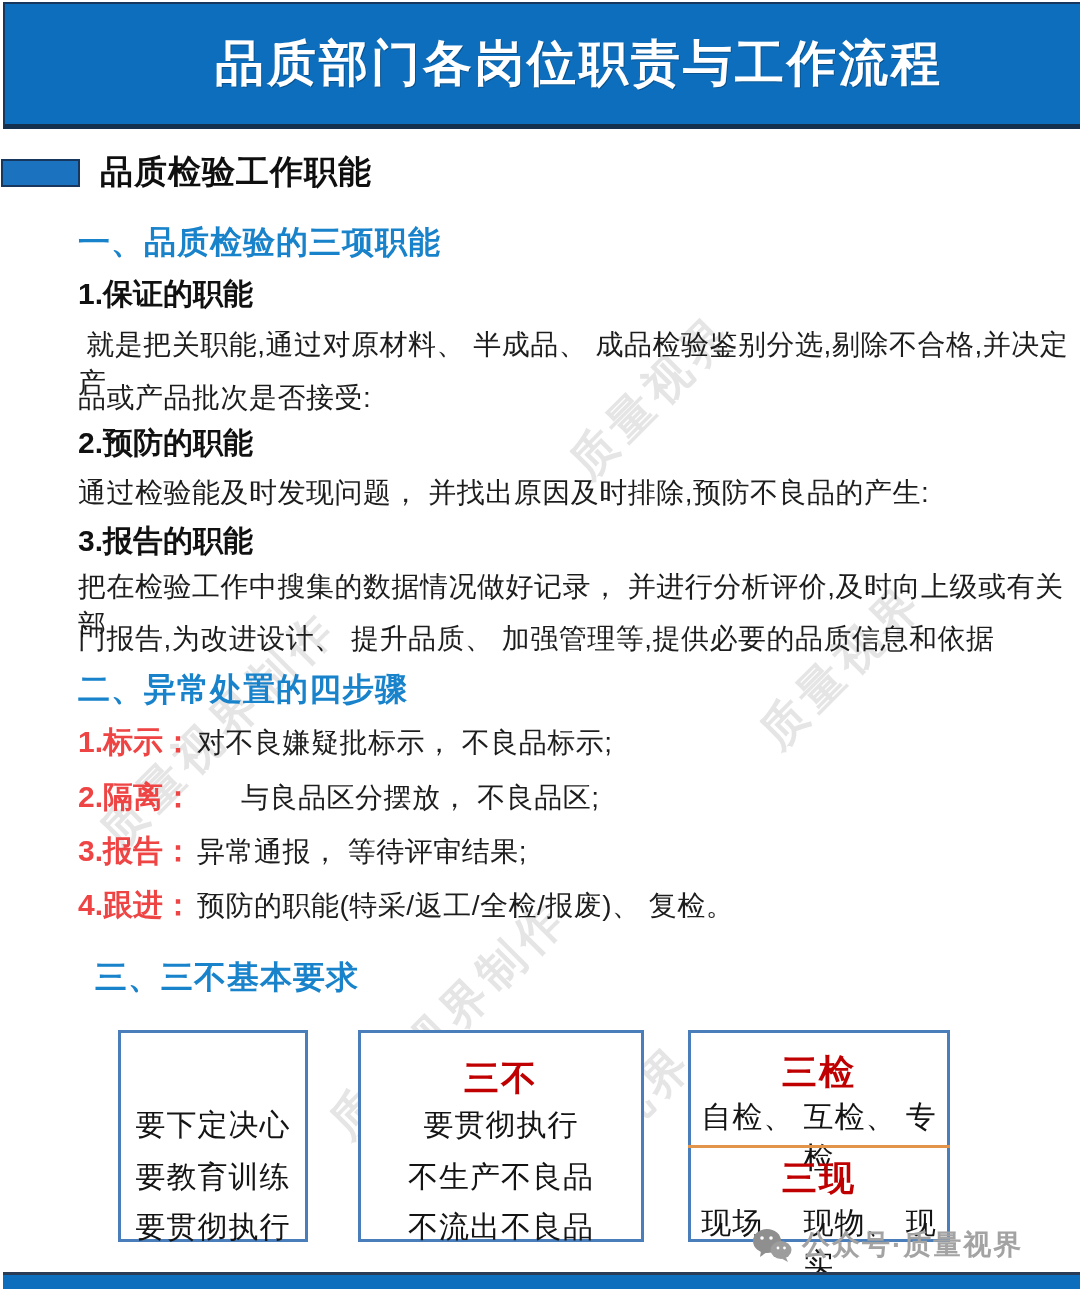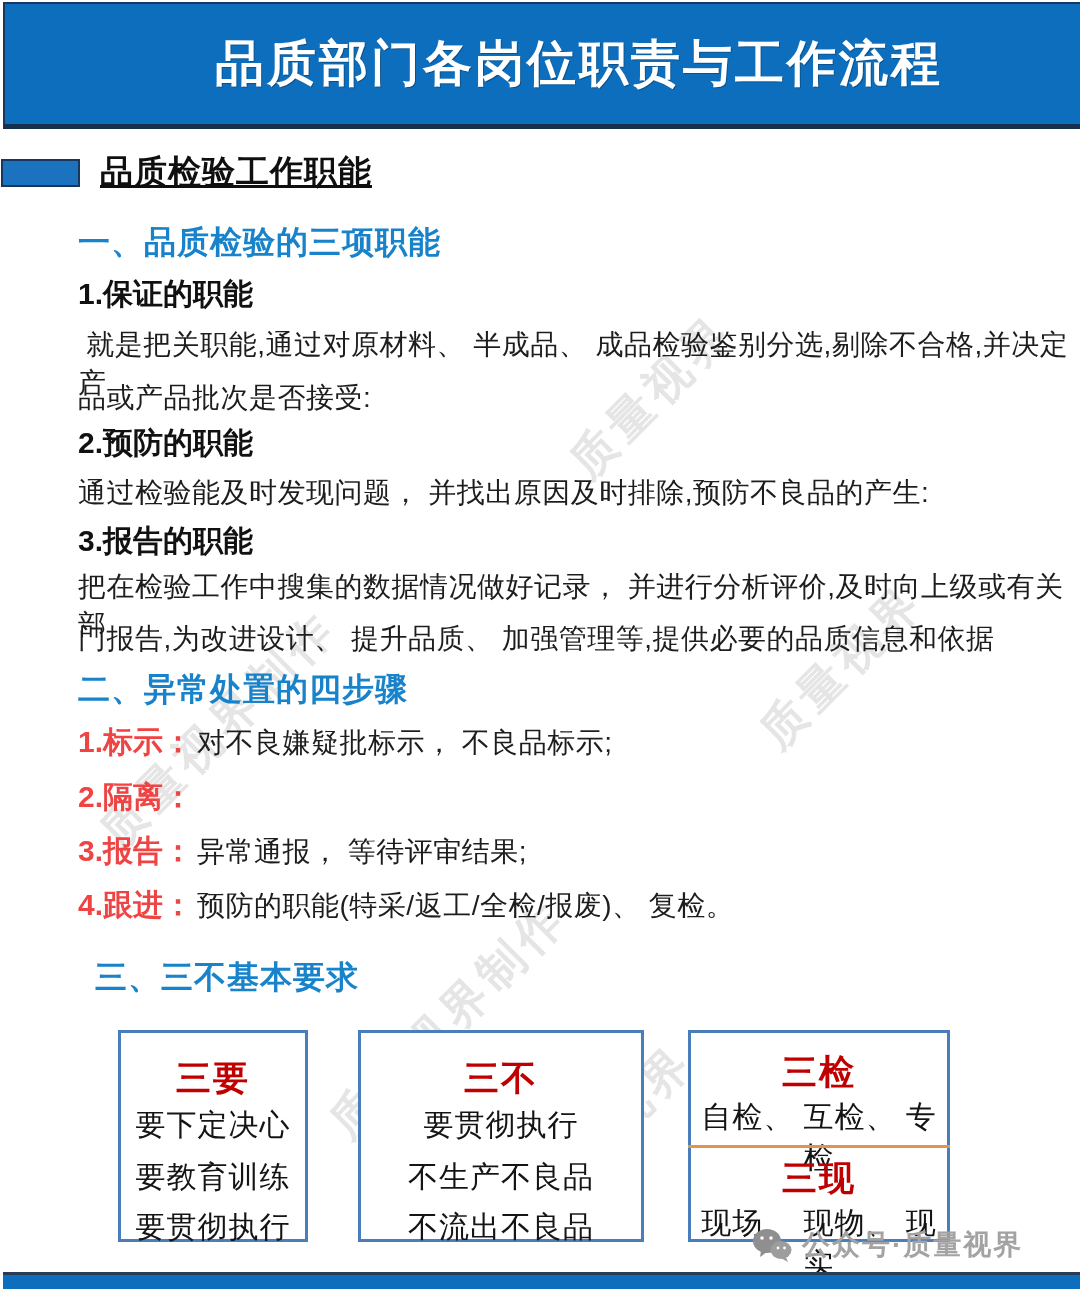--- a/index.html
+++ b/index.html
@@ -23,21 +23,21 @@
     margin:0;color:#ffffff;font-size:49px;font-weight:bold;letter-spacing:3px;
     text-shadow:1px 1px 0 rgba(0,0,0,.25);
   }
   
   .chip{
     position:absolute;left:1px;top:159px;width:75px;height:24px;
     background:#1b72be;border:2px solid #17375e;
   }
   .section-title{
     position:absolute;left:100px;top:150px;margin:0;
-    font-size:33px;font-weight:bold;color:#0f0f0f;letter-spacing:1px;text-decoration:underline;
+    font-size:33px;font-weight:bold;color:#0f0f0f;letter-spacing:1px;
   }
   
   .abs{position:absolute;left:78px;margin:0;white-space:pre-wrap;}
   .h-blue{font-size:32px;font-weight:bold;color:#1883cb;letter-spacing:1px;}
   .h-black{font-size:30px;font-weight:bold;color:#111111;}
   .body-line{font-size:28px;color:#1d1d1d;letter-spacing:.5px;}
   .step{display:flex;align-items:baseline;}
   .step .lbl{font-size:30px;font-weight:bold;color:#ef4444;flex:none;}
   .step .txt{font-size:28px;color:#1d1d1d;margin-left:4px;letter-spacing:.5px;}
   
@@ -112,34 +112,34 @@
   <p class="abs body-line" style="top:620px;">门报告,为改进设计、 提升品质、 加强管理等,提供必要的品质信息和依据</p>
 
   <p class="abs h-blue" style="top:668px;">二、异常处置的四步骤</p>
 
   <div class="abs step" style="top:722px;">
     <span class="lbl">1.标示：</span>
     <span class="txt">对不良嫌疑批标示， 不良品标示;</span>
   </div>
   <div class="abs step" style="top:777px;gap:44px;">
     <span class="lbl">2.隔离：</span>
+    <span class="txt">与良品区分摆放， 不良品区;</span>
   </div>
   <div class="abs step" style="top:831px;">
     <span class="lbl">3.报告：</span>
     <span class="txt">异常通报， 等待评审结果;</span>
   </div>
   <div class="abs step" style="top:885px;">
     <span class="lbl">4.跟进：</span>
     <span class="txt">预防的职能(特采/返工/全检/报废)、 复检。</span>
   </div>
 
   <p class="abs h-blue" style="left:95px;top:956px;">三、三不基本要求</p>
 
   <div class="qbox" style="left:118px;width:184px;">
-    <p class="btitle" style="top:22px;">三要</p>
     <p class="bitem" style="top:72px;">要下定决心</p>
     <p class="bitem" style="top:124px;">要教育训练</p>
     <p class="bitem" style="top:174px;">要贯彻执行</p>
   </div>
 
   <div class="qbox" style="left:358px;width:280px;">
     <p class="btitle" style="top:22px;">三不</p>
     <p class="bitem" style="top:72px;">要贯彻执行</p>
     <p class="bitem" style="top:124px;">不生产不良品</p>
     <p class="bitem" style="top:174px;">不流出不良品</p>

